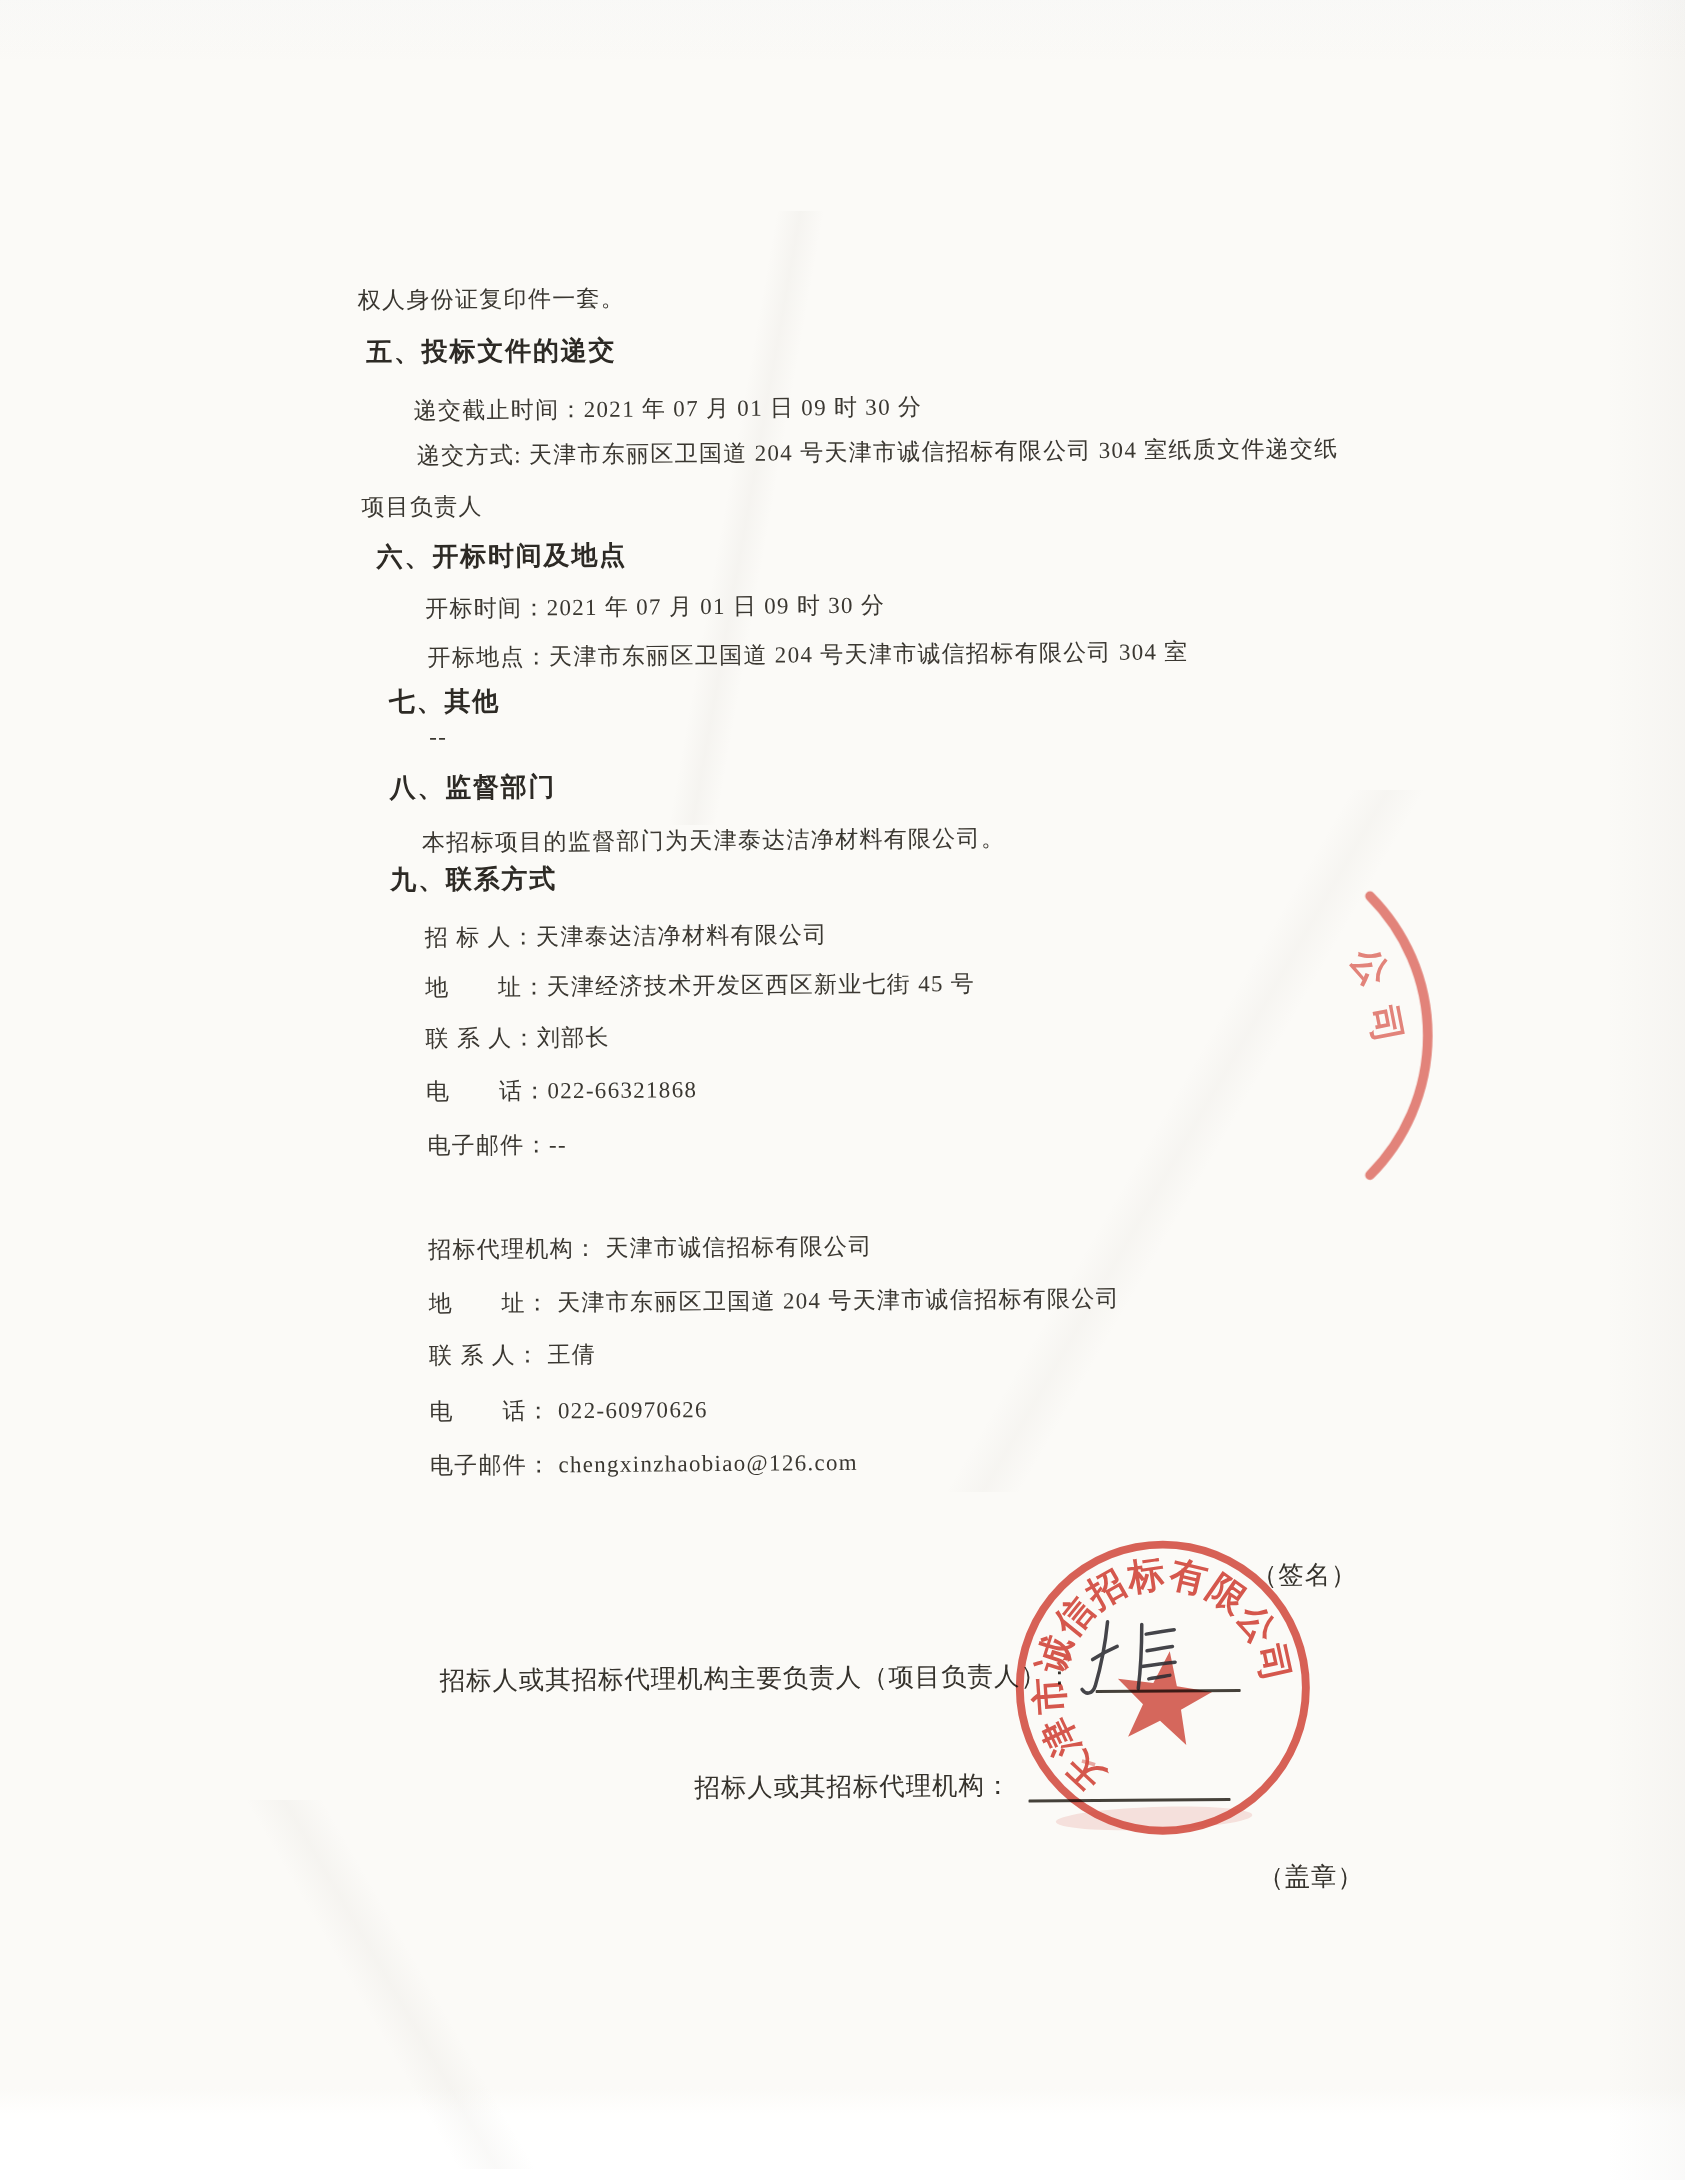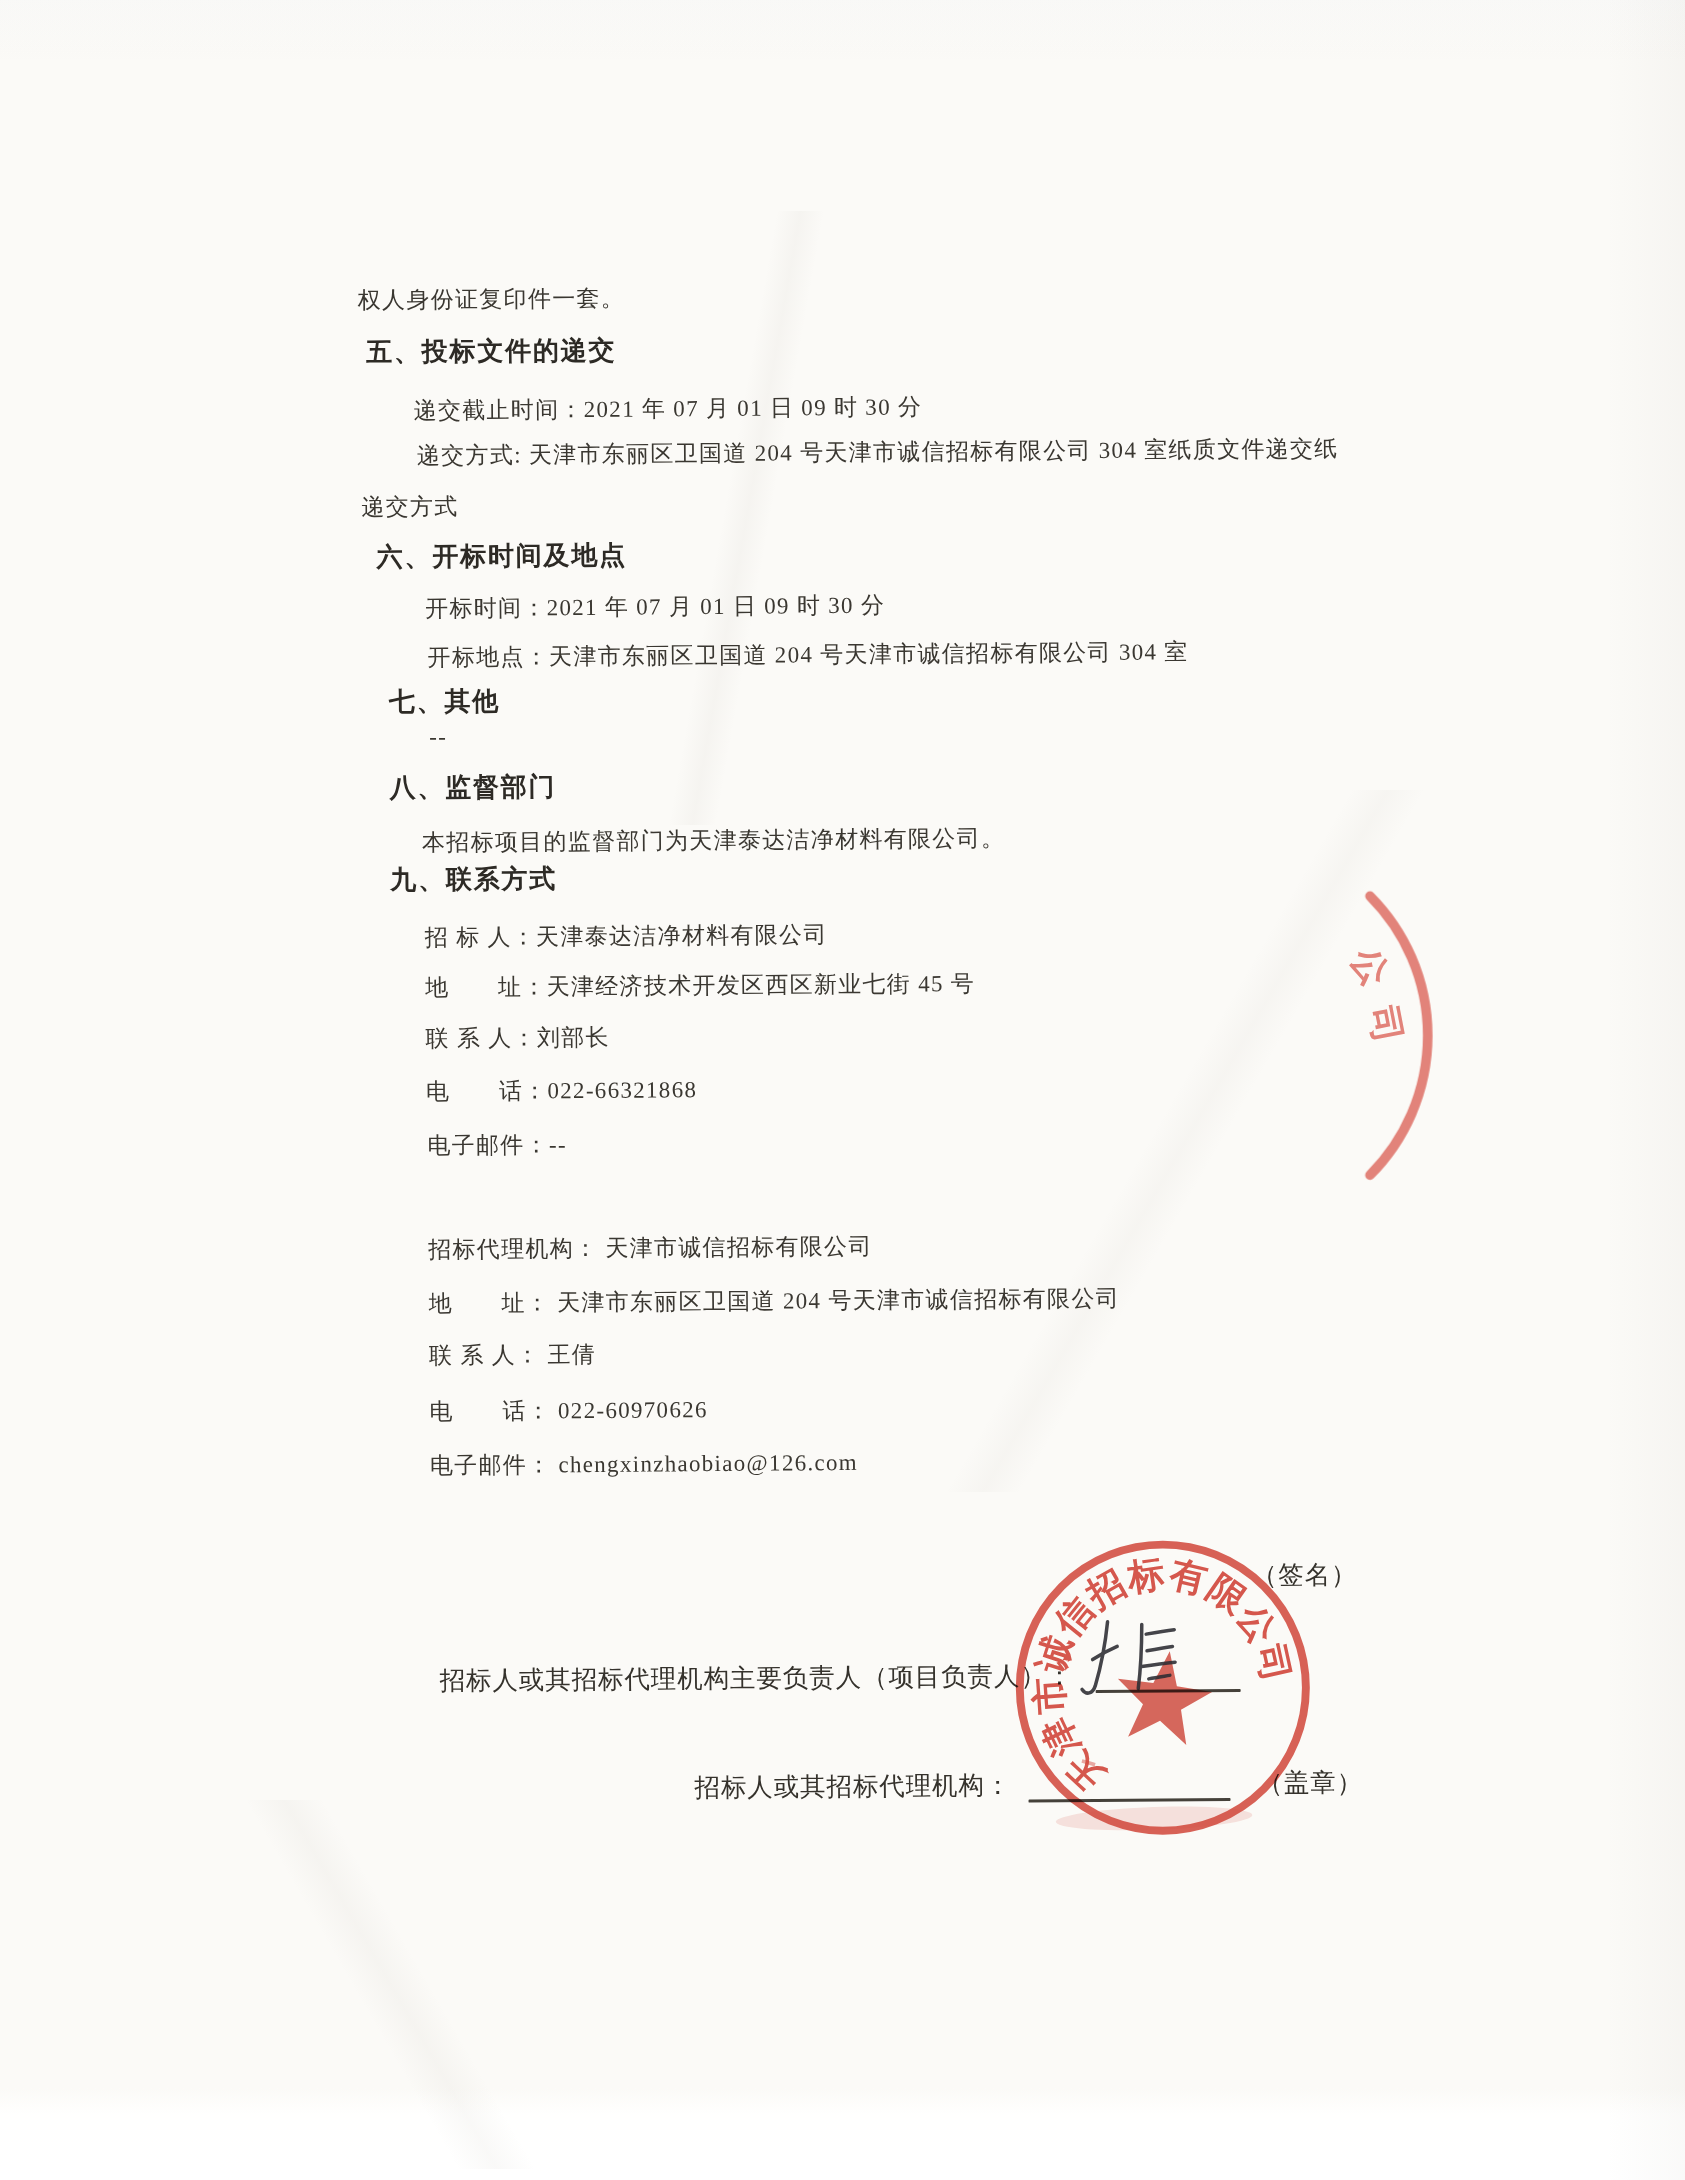--- a/index.html
+++ b/index.html
@@ -49,21 +49,21 @@
     <div class="crease c5"></div>
   </div>
 
   <div class="content">
 
     <div class="line" style="left:364px;top:285px">权人身份证复印件一套。</div>
 
     <div class="line heading" style="left:372px;top:336px">五、投标文件的递交</div>
     <div class="line" style="left:419px;top:396px">递交截止时间：2021 年 07 月 01 日  09 时 30 分</div>
     <div class="line" style="left:422px;top:441px">递交方式: 天津市东丽区卫国道 204 号天津市诚信招标有限公司 304 室纸质文件递交纸</div>
-    <div class="line" style="left:366px;top:492px">递交方式</div>
+    <div class="line" style="left:366px;top:492px">项目负责人</div>
 
     <div class="line heading" style="left:381px;top:541px">六、开标时间及地点</div>
     <div class="line" style="left:429px;top:594px">开标时间：2021 年 07 月 01 日  09 时 30 分</div>
     <div class="line" style="left:431px;top:643px">开标地点：天津市东丽区卫国道 204 号天津市诚信招标有限公司 304 室</div>
 
     <div class="line heading" style="left:392px;top:686px">七、其他</div>
     <div class="line" style="left:432px;top:722px">--</div>
 
     <div class="line heading" style="left:392px;top:772px">八、监督部门</div>
     <div class="line" style="left:424px;top:828px">本招标项目的监督部门为天津泰达洁净材料有限公司。</div>
@@ -81,21 +81,21 @@
     <div class="line" style="left:427px;top:1341px">联 系 人： 王倩</div>
     <div class="line" style="left:427px;top:1397px">电　　话： 022-60970626</div>
     <div class="line" style="left:427px;top:1451px">电子邮件： chengxinzhaobiao@126.com</div>
 
     <div class="line sig" style="left:435px;top:1665px">招标人或其招标代理机构主要负责人（项目负责人）：</div>
     <div class="uline" style="left:1091px;top:1692px;width:145px"></div>
     <div class="line sig" style="left:1248px;top:1566px">（签名）</div>
 
     <div class="line sig" style="left:689px;top:1774px">招标人或其招标代理机构：</div>
     <div class="uline" style="left:1023px;top:1801px;width:202px"></div>
-    <div class="line sig" style="left:1252px;top:1774px">（盖章）</div>
+    <div class="line sig" style="left:1252px;top:1868px">（盖章）</div>
   </div>
 
   <svg class="stamps" width="1685" height="2180" viewBox="0 0 1920 2484" xmlns="http://www.w3.org/2000/svg">
 
     <g opacity="0.8">
       <path d="M1561,1021 A225,225 0 0 1 1561,1339" fill="none" stroke="#e0685e" stroke-width="11" stroke-linecap="round"></path>
       <text x="1553" y="1100" font-size="42" fill="#e0685e" class="ringtext" transform="rotate(57 1553 1082)">公</text>
       <text x="1579" y="1164" font-size="42" fill="#e0685e" class="ringtext" transform="rotate(79 1579 1146)">司</text>
     </g>
 

